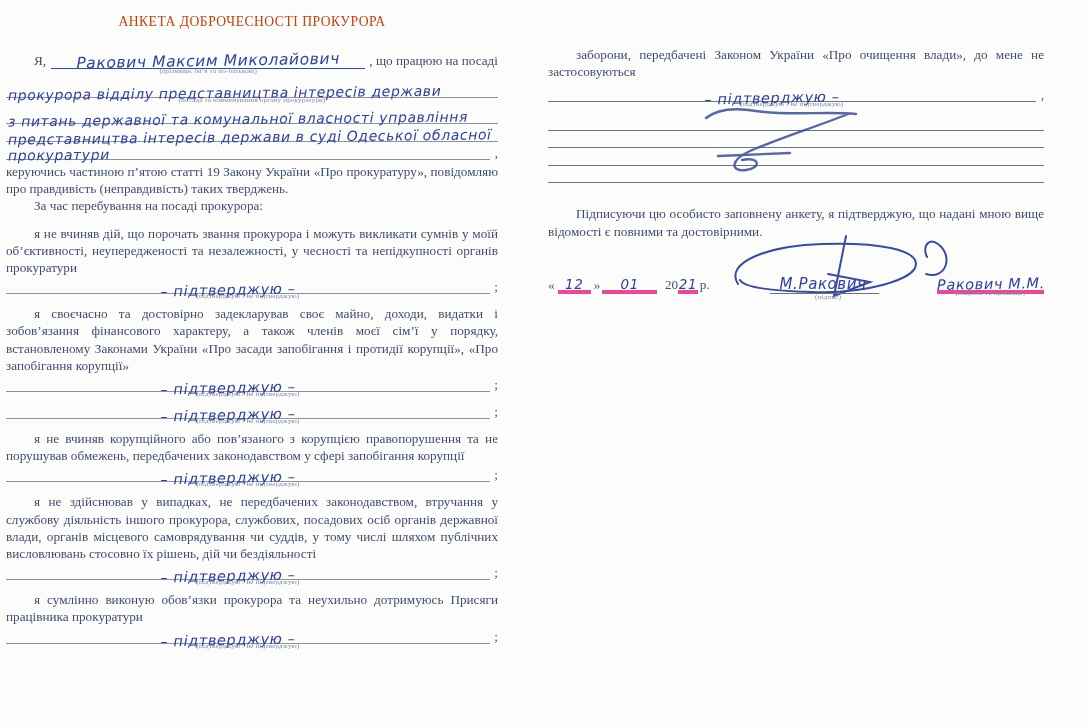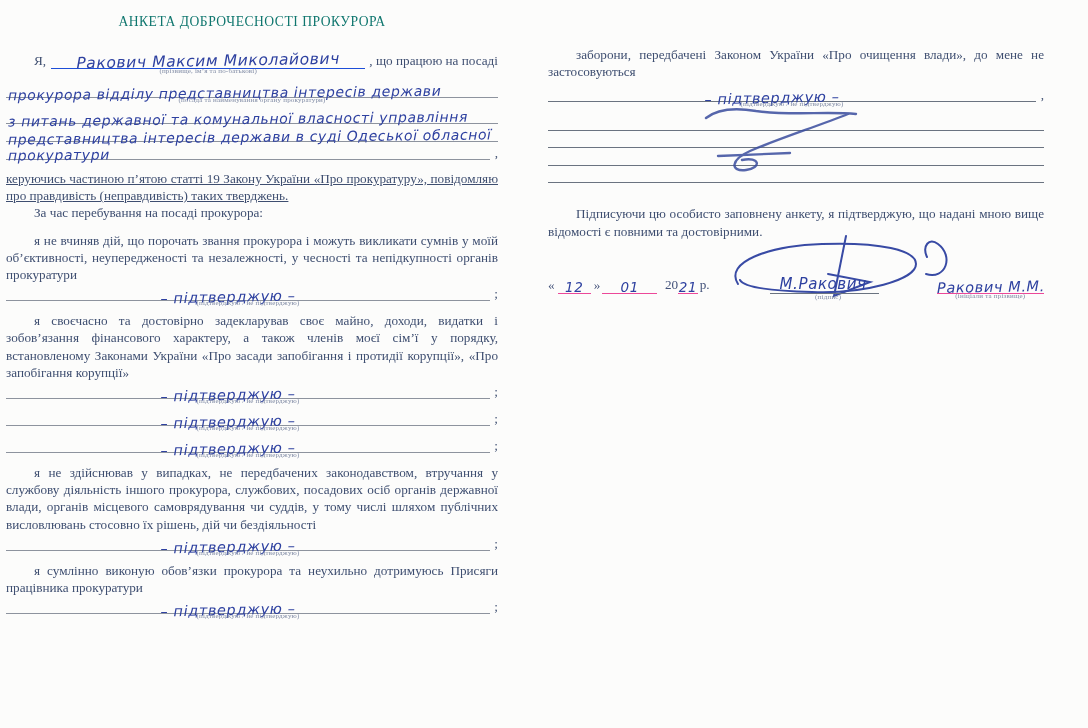--- a/index.html
+++ b/index.html
@@ -8,29 +8,29 @@
     background:#fcfcfb;
     font-family:"Liberation Serif", serif;
     color:#3e4e70;
   }
   .page{box-sizing:border-box;position:relative;}
   .col-left{width:544px;padding:8px 46px 0 6px;}
   .col-right{width:544px;padding:46px 44px 5px 4px;}
 
   .title{
     text-align:center;font-size:13.6px;letter-spacing:.5px;
-    margin:6px 0 20px 0;color:#0f766e;
+    margin:6px 0 20px 0;color:#c2410c;
   }
 
   .para{
     font-size:13.2px;line-height:17.2px;text-align:justify;
     text-indent:28px;margin:0;
   }
   .para.noindent{text-indent:0;}
-  .mt10{margin-top:10px;} .mt3{margin-top:10px;text-decoration:underline;} .mt22{margin-top:22px;} .mt26{margin-top:26px;}
+  .mt10{margin-top:10px;} .mt3{margin-top:3px;} .mt22{margin-top:22px;} .mt26{margin-top:26px;}
 
   
   .hw{
     font-family:"DejaVu Sans", sans-serif;font-style:italic;
     color:#2e41a0;white-space:nowrap;letter-spacing:.6px;
   }
 
   
   .cap{
     position:absolute;top:14px;left:0;right:0;text-align:center;
@@ -63,21 +63,21 @@
   }
   .ans .line .cap{top:14px;}
 
   
   .blanks{position:relative;margin-top:6px;}
   .bl{height:16.5px;border-bottom:1.1px solid #6a7380;}
   .zmark{position:absolute;left:148px;top:-8px;}
 
   
   .drow{display:flex;align-items:flex-end;margin-top:30px;height:24px;font-size:13.2px;position:relative;}
-  .uslot{border-bottom:1px solid #ec4899;position:relative;height:18px;text-decoration:underline;}
+  .uslot{border-bottom:4px solid #ec4899;position:relative;height:18px;text-decoration:underline;}
   .uslot .hw{position:absolute;left:0;right:0;bottom:-2px;text-align:center;font-size:13.5px;}
   .day{width:34px;margin:0 3px;}
   .mon{width:56px;margin:0 8px 0 2px;}
   .yr{width:20px;margin-right:2px;}
   .qt,.yrfix{padding-bottom:1px;color:#43527a;}
   .sig{width:200px;margin-left:12px;position:relative;height:18px;}
   .sig .sline{position:absolute;left:48px;right:38px;bottom:0;border-bottom:1px solid #6a7380;}
   .sig .cap{left:56px;right:38px;top:17px;}
   .sig .hw{position:absolute;left:58px;bottom:1px;font-size:15px;}
   .sigsvg{position:absolute;left:-6px;bottom:-12px;overflow:visible;}
@@ -141,20 +141,21 @@
     </div>
 
     <div class="ans">
       <span class="line">
         <span class="hw">– підтверджую –</span>
         <span class="cap">(підтверджую / не підтверджую)</span>
       </span>
       <span class="endp">;</span>
     </div>
 
+    <p class="para">я не вчиняв корупційного або пов’язаного з корупцією правопорушення та  не порушував обмежень, передбачених законодавством у сфері запобігання корупції</p>
     <div class="ans">
       <span class="line">
         <span class="hw">– підтверджую –</span>
         <span class="cap">(підтверджую / не підтверджую)</span>
       </span>
       <span class="endp">;</span>
     </div>
 
     <p class="para">я не здійснював у випадках, не передбачених законодавством, втручання у службову діяльність іншого прокурора, службових, посадових осіб органів державної влади, органів місцевого самоврядування чи суддів, у тому числі шляхом публічних висловлювань стосовно їх рішень, дій чи бездіяльності</p>
     <div class="ans">

